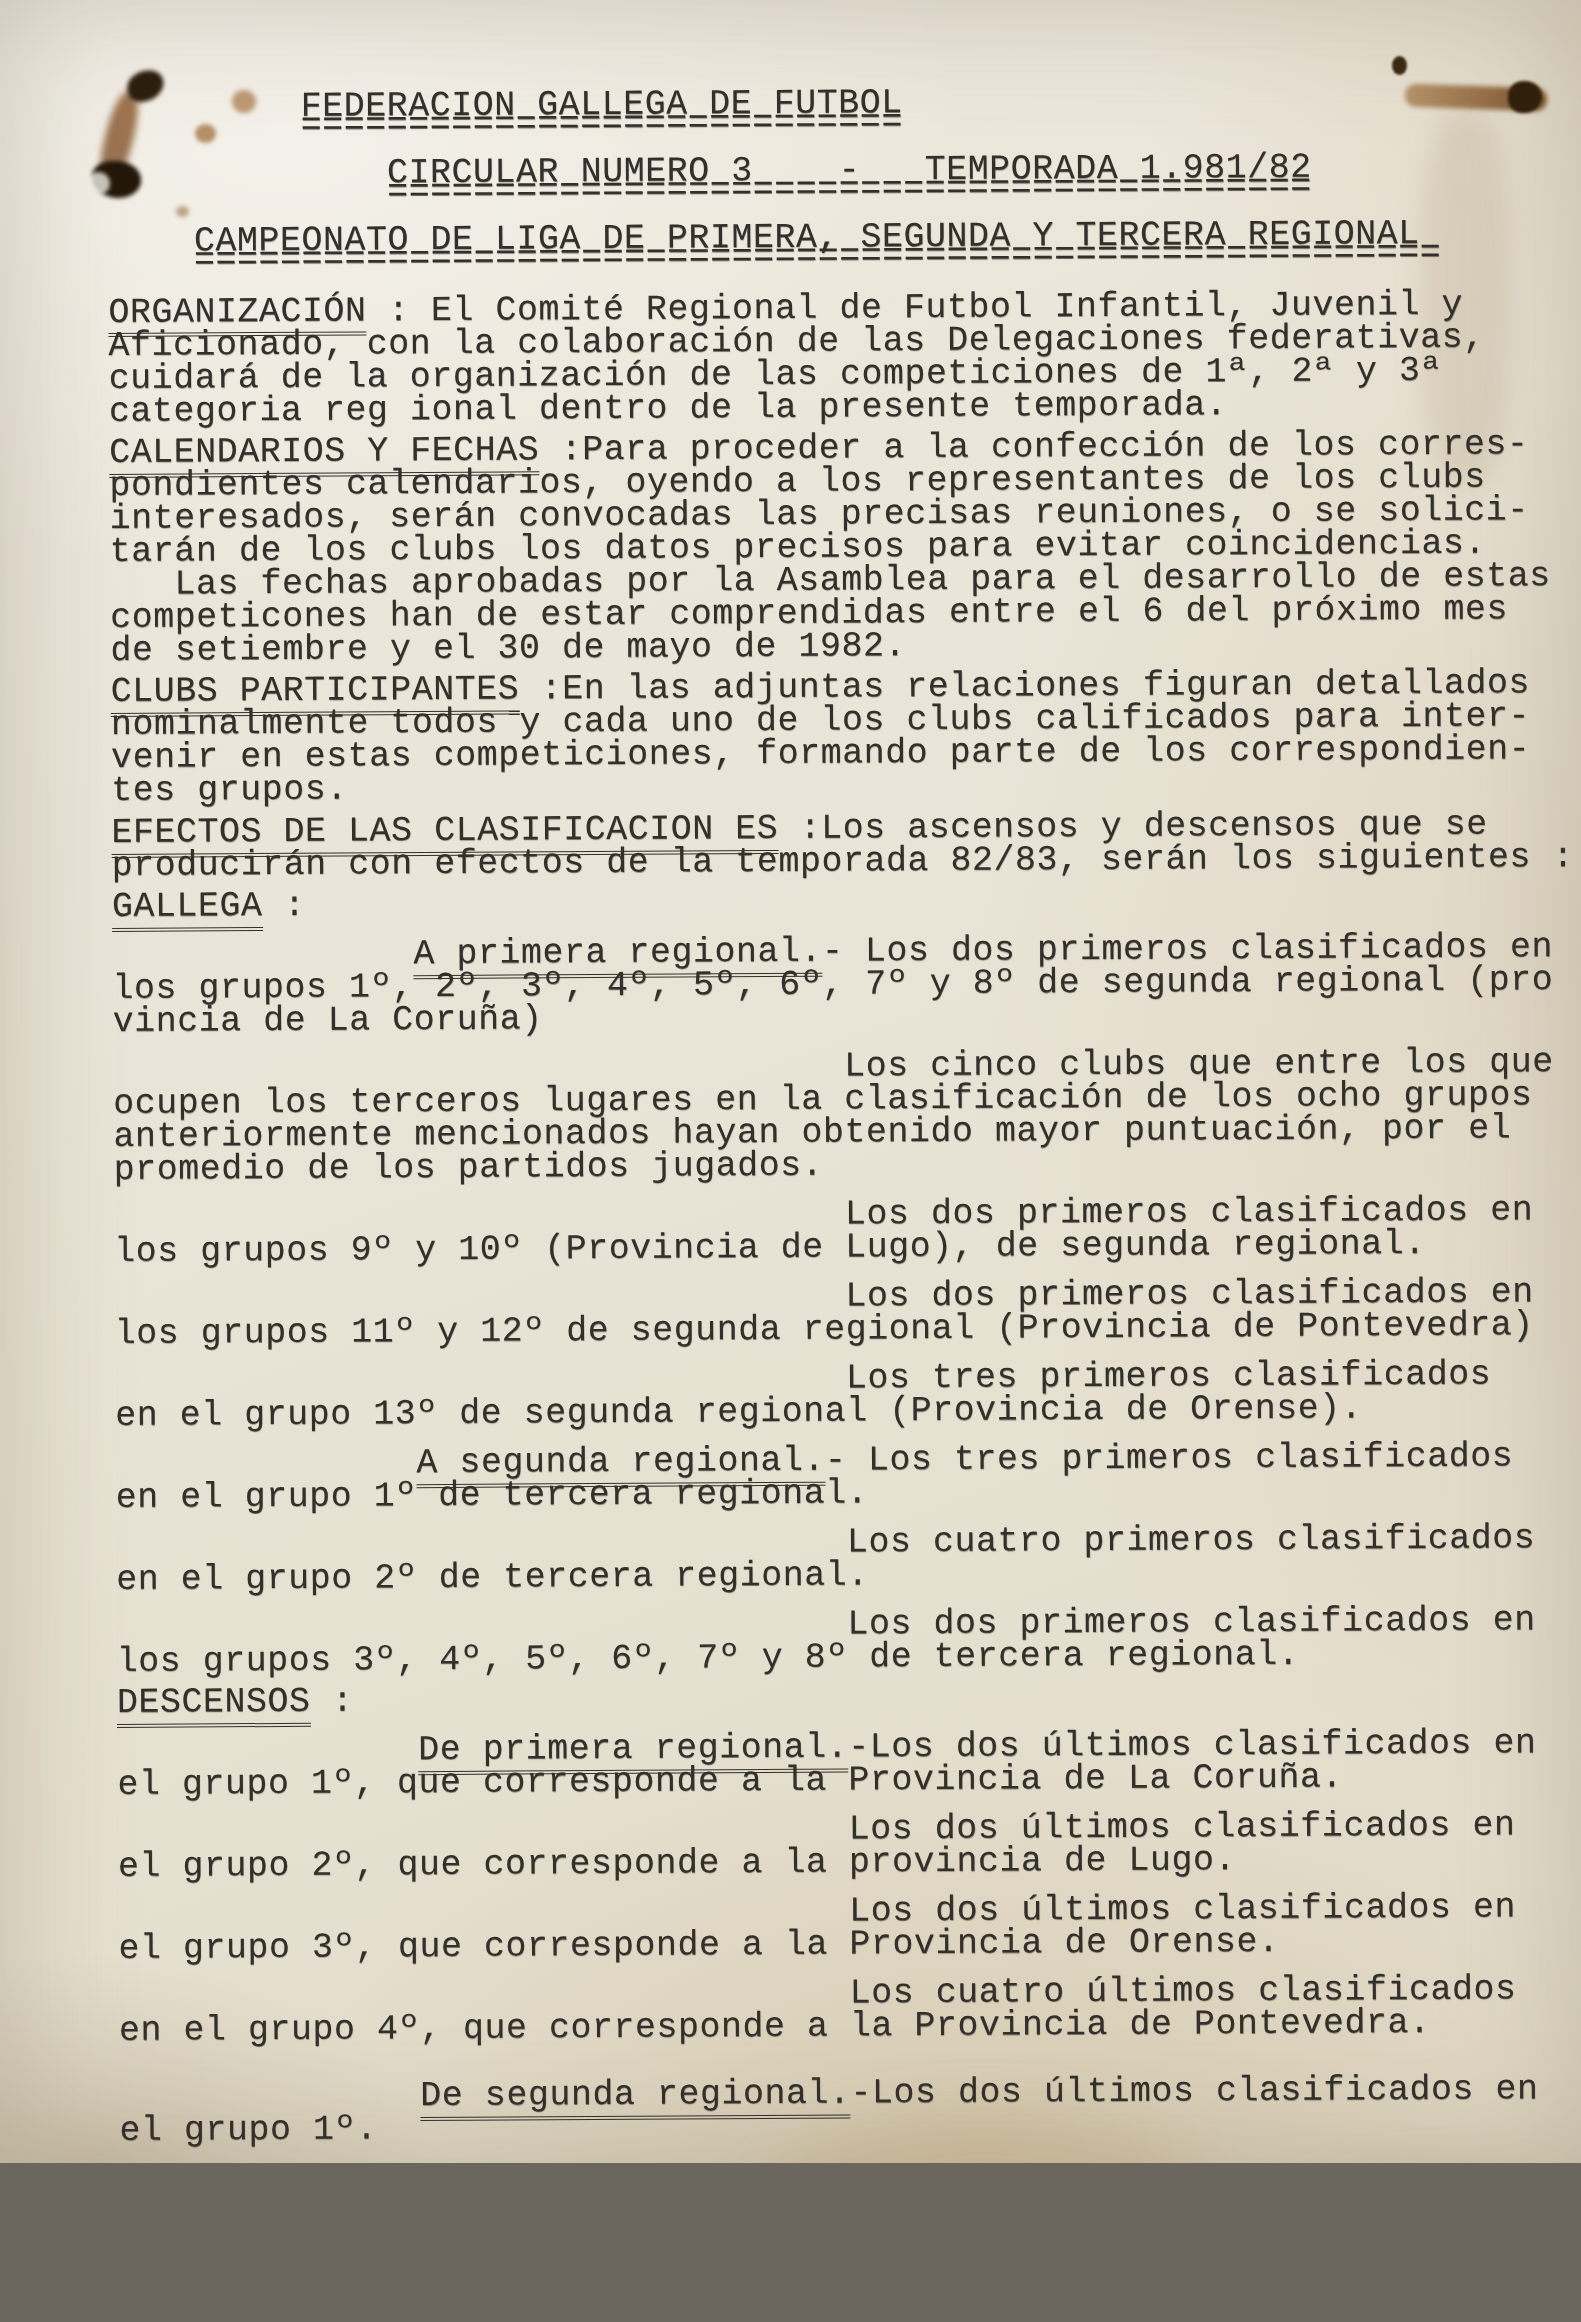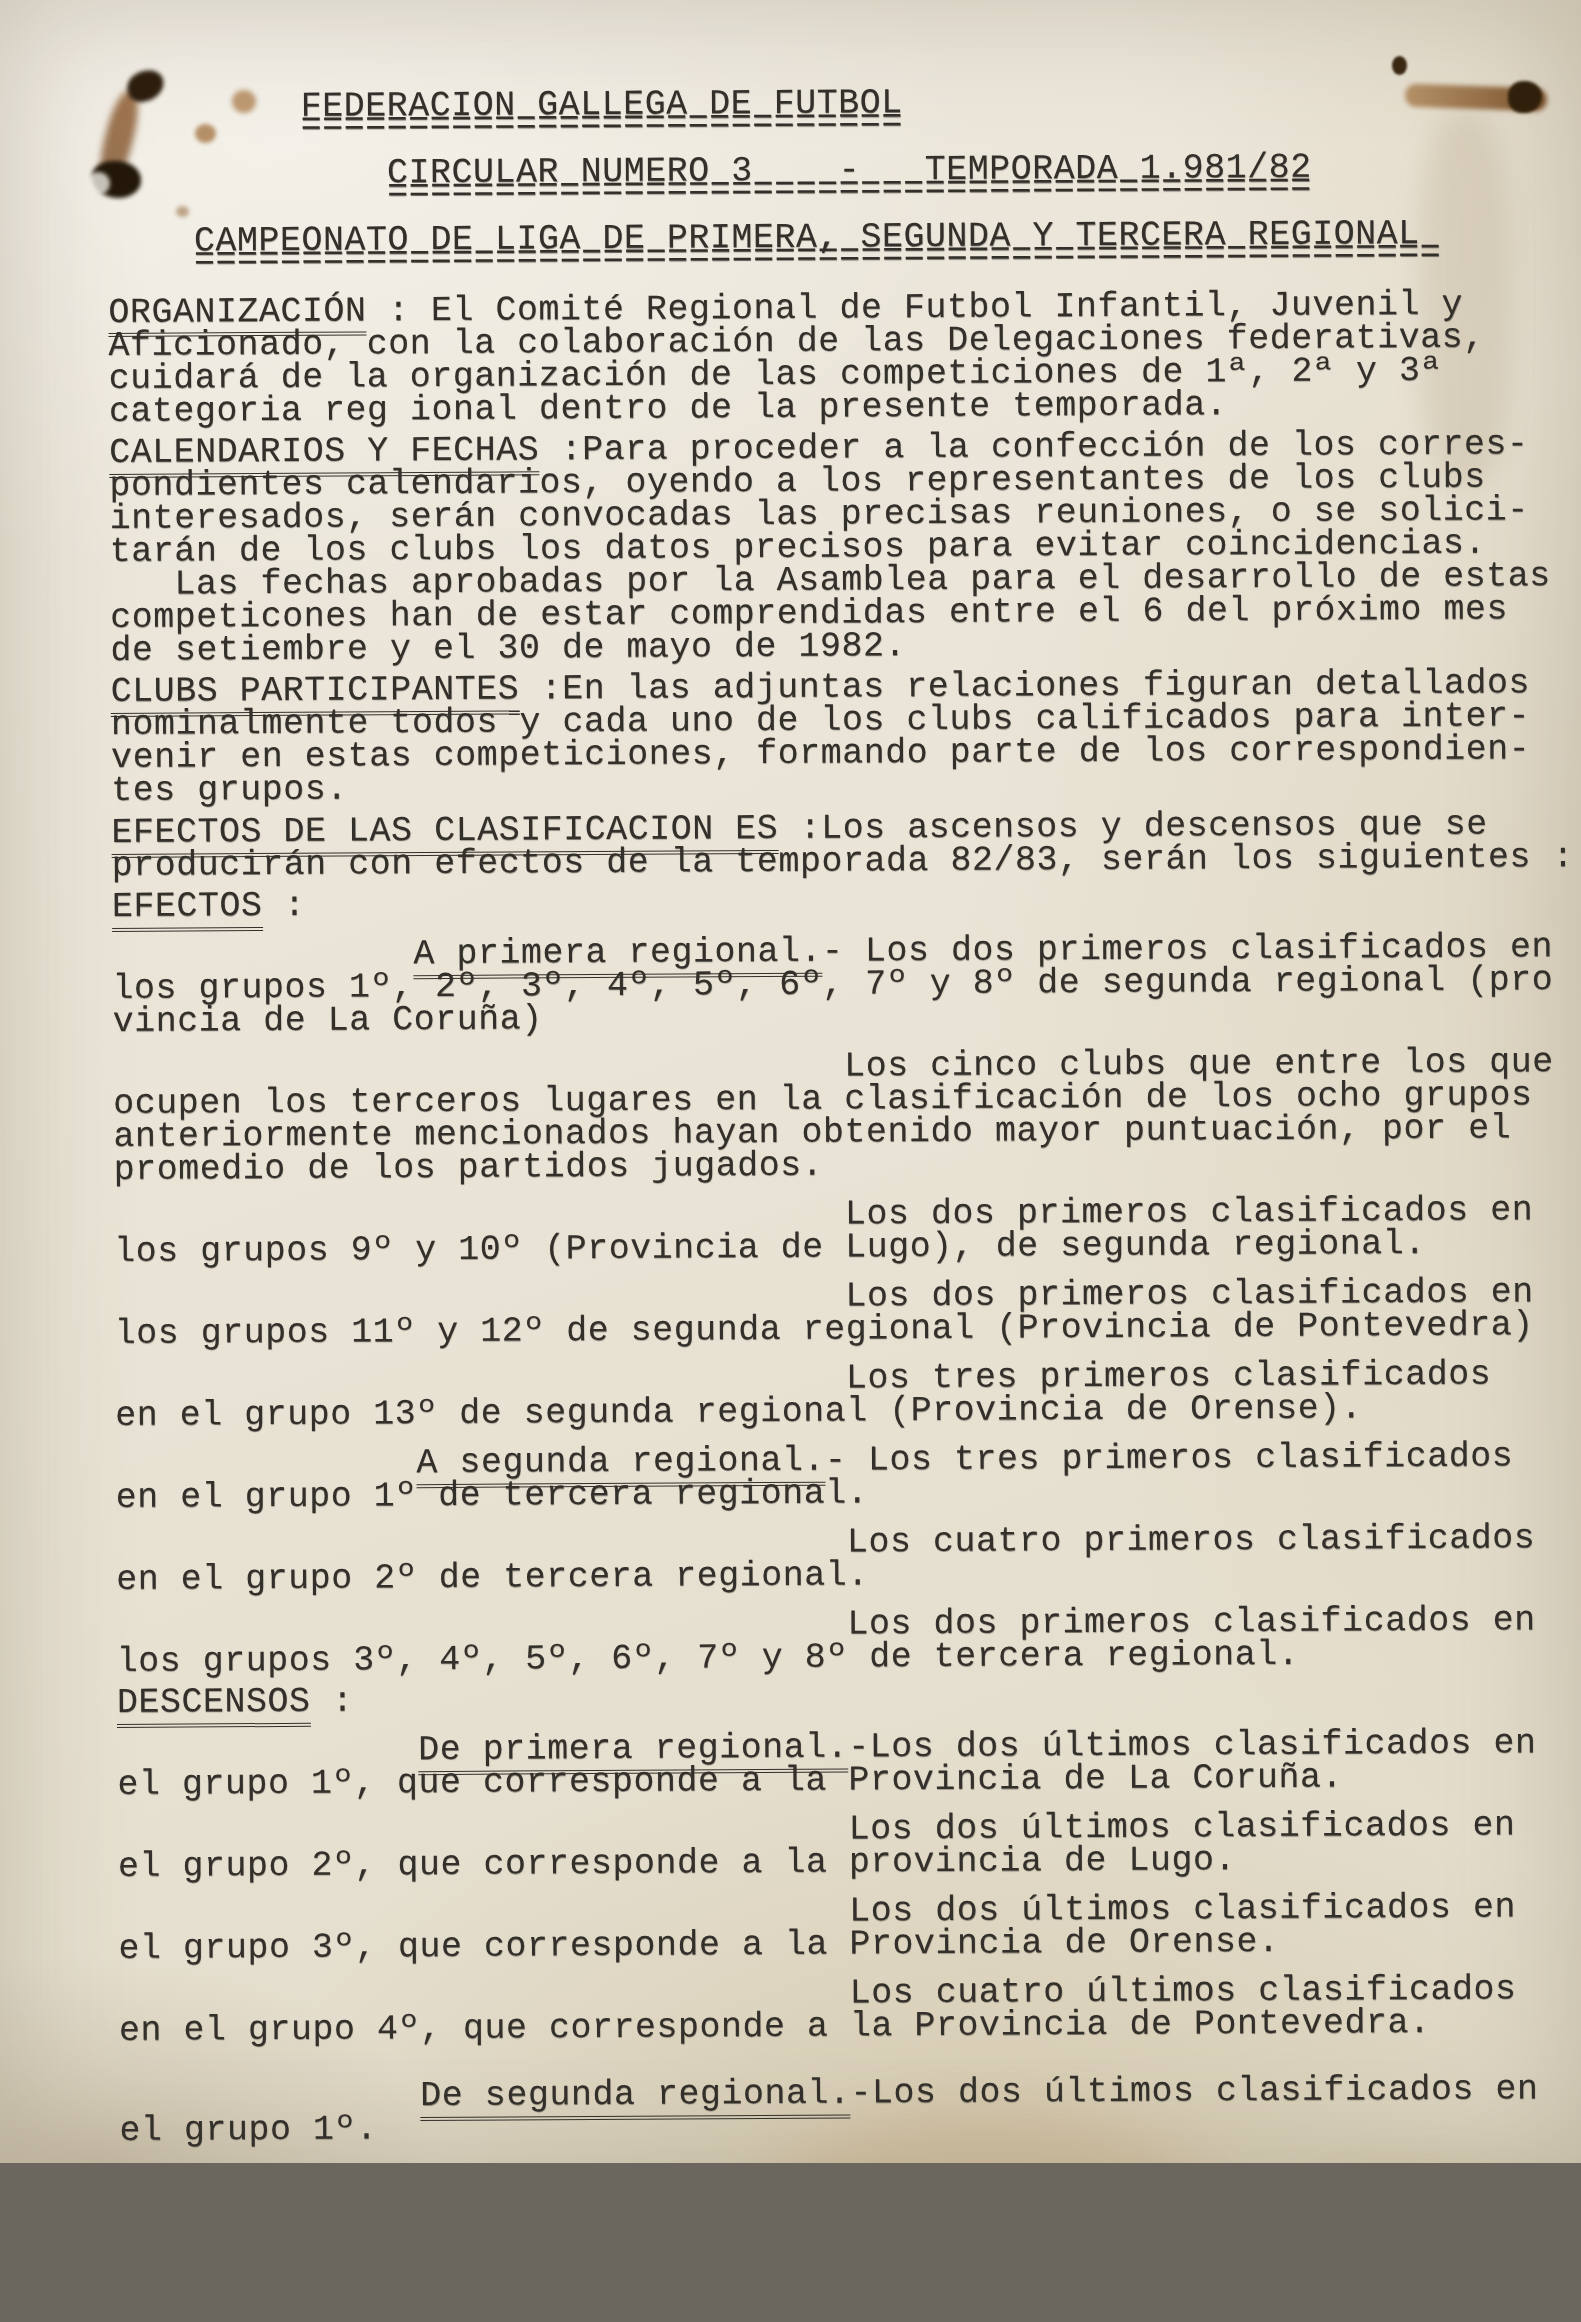--- a/index.html
+++ b/index.html
@@ -92,21 +92,21 @@
       <div class="ln"><span>tarán de los clubs los datos precisos para evitar coincidencias.</span></div>
       <div class="ln"><span>   </span><span>Las fechas aprobadas por la Asamblea para el desarrollo de estas</span></div>
       <div class="ln"><span>competicones han de estar comprendidas entre el 6 del próximo mes</span></div>
       <div class="ln"><span>de setiembre y el 30 de mayo de 1982.</span></div>
       <div class="ln g-s"><span class="u">CLUBS PARTICIPANTES</span><span> :En las adjuntas relaciones figuran detallados</span></div>
       <div class="ln"><span>nominalmente todos y cada uno de los clubs calificados para inter-</span></div>
       <div class="ln"><span>venir en estas competiciones, formando parte de los correspondien-</span></div>
       <div class="ln"><span>tes grupos.</span></div>
       <div class="ln g-s"><span class="u">EFECTOS DE LAS CLASIFICACION ES</span><span> :Los ascensos y descensos que se</span></div>
       <div class="ln"><span>producirán con efectos de la temporada 82/83, serán los siguientes :</span></div>
-      <div class="ln g-s"><span class="u">EFECTOS</span><span> :</span></div>
+      <div class="ln g-s"><span class="u">GALLEGA</span><span> :</span></div>
       <div class="ln g-p"><span>              </span><span class="u">A primera regional.</span><span>- Los dos primeros clasificados en</span></div>
       <div class="ln"><span>los grupos 1º, 2º, 3º, 4º, 5º, 6º, 7º y 8º de segunda regional (pro</span></div>
       <div class="ln"><span>vincia de La Coruña)</span></div>
       <div class="ln g-p"><span>                                  </span><span>Los cinco clubs que entre los que</span></div>
       <div class="ln"><span>ocupen los terceros lugares en la clasificación de los ocho grupos</span></div>
       <div class="ln"><span>anteriormente mencionados hayan obtenido mayor puntuación, por el</span></div>
       <div class="ln"><span>promedio de los partidos jugados.</span></div>
       <div class="ln g-p"><span>                                  </span><span>Los dos primeros clasificados en</span></div>
       <div class="ln"><span>los grupos 9º y 10º (Provincia de Lugo), de segunda regional.</span></div>
       <div class="ln g-p"><span>                                  </span><span>Los dos primeros clasificados en</span></div>

